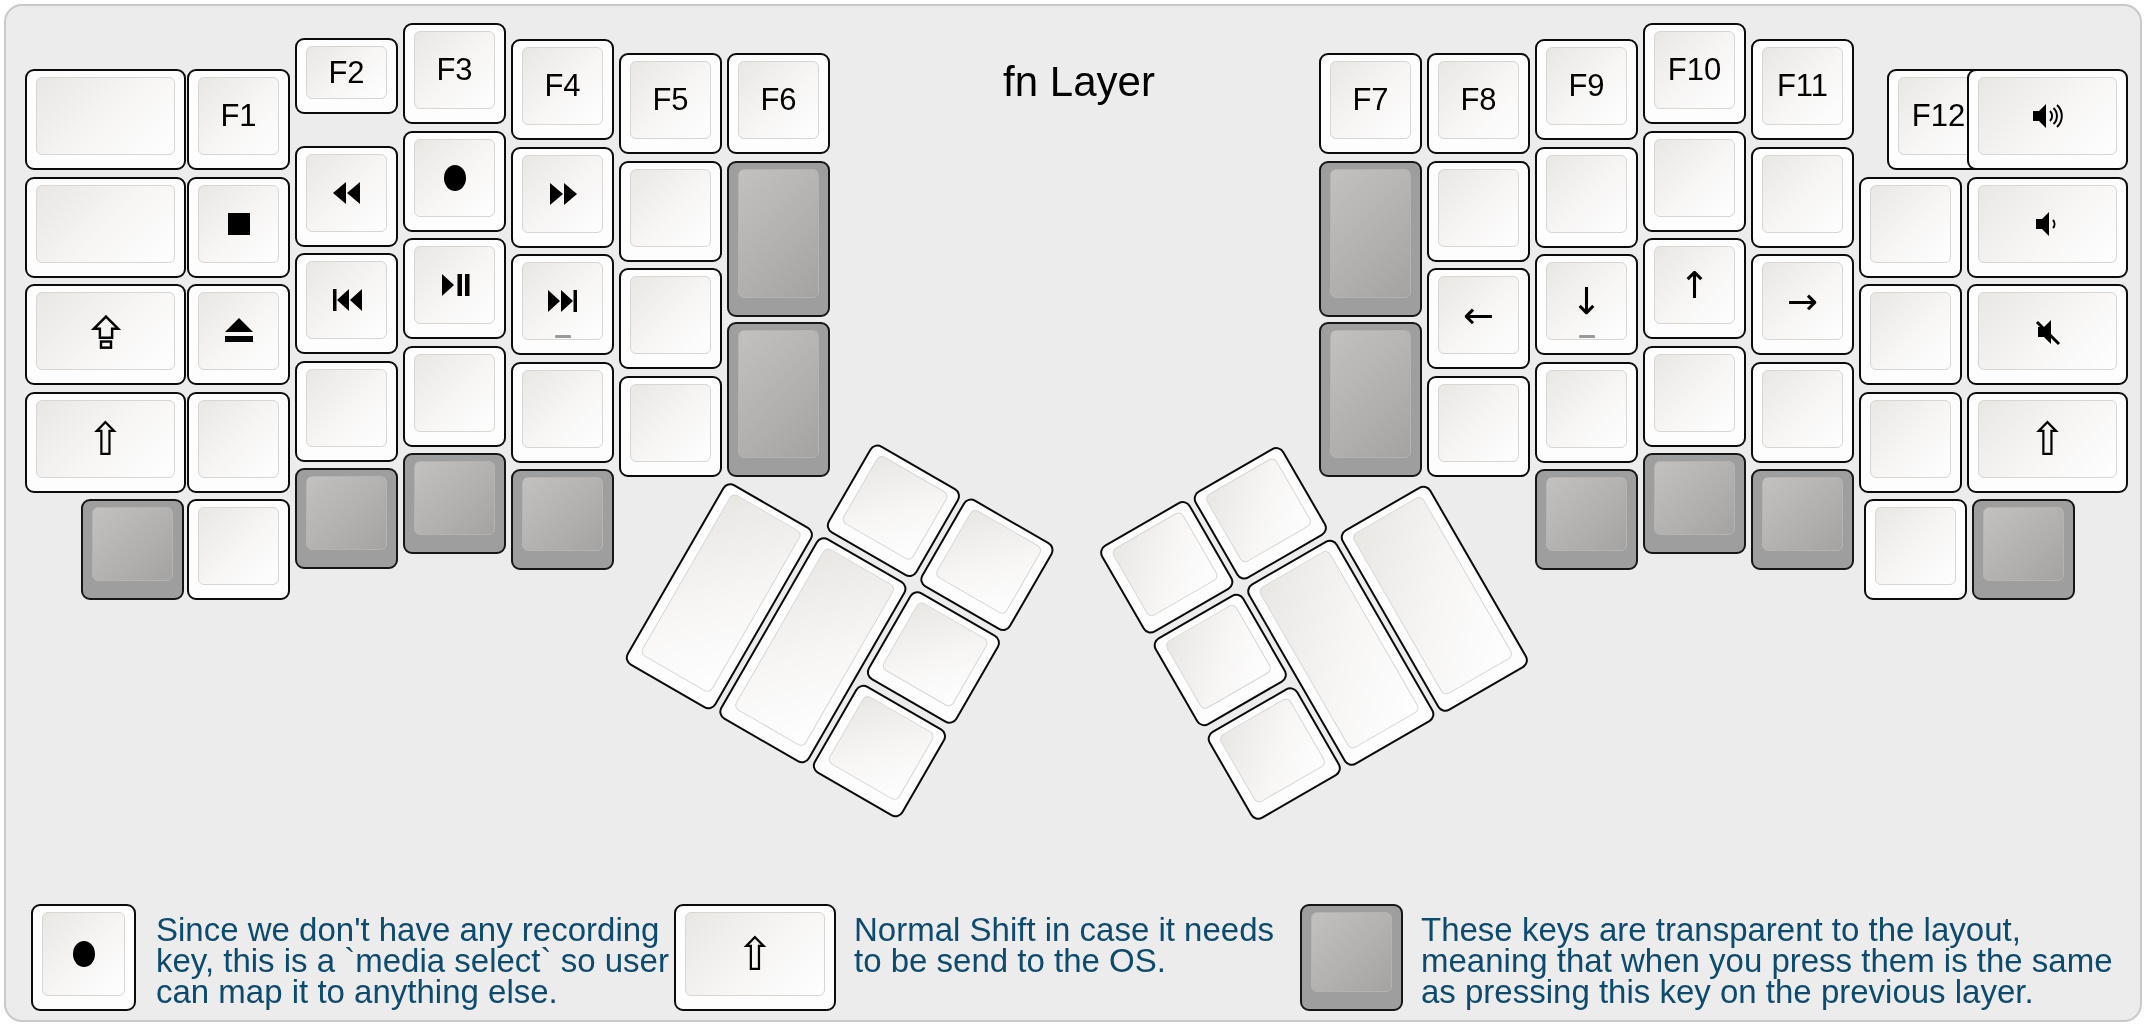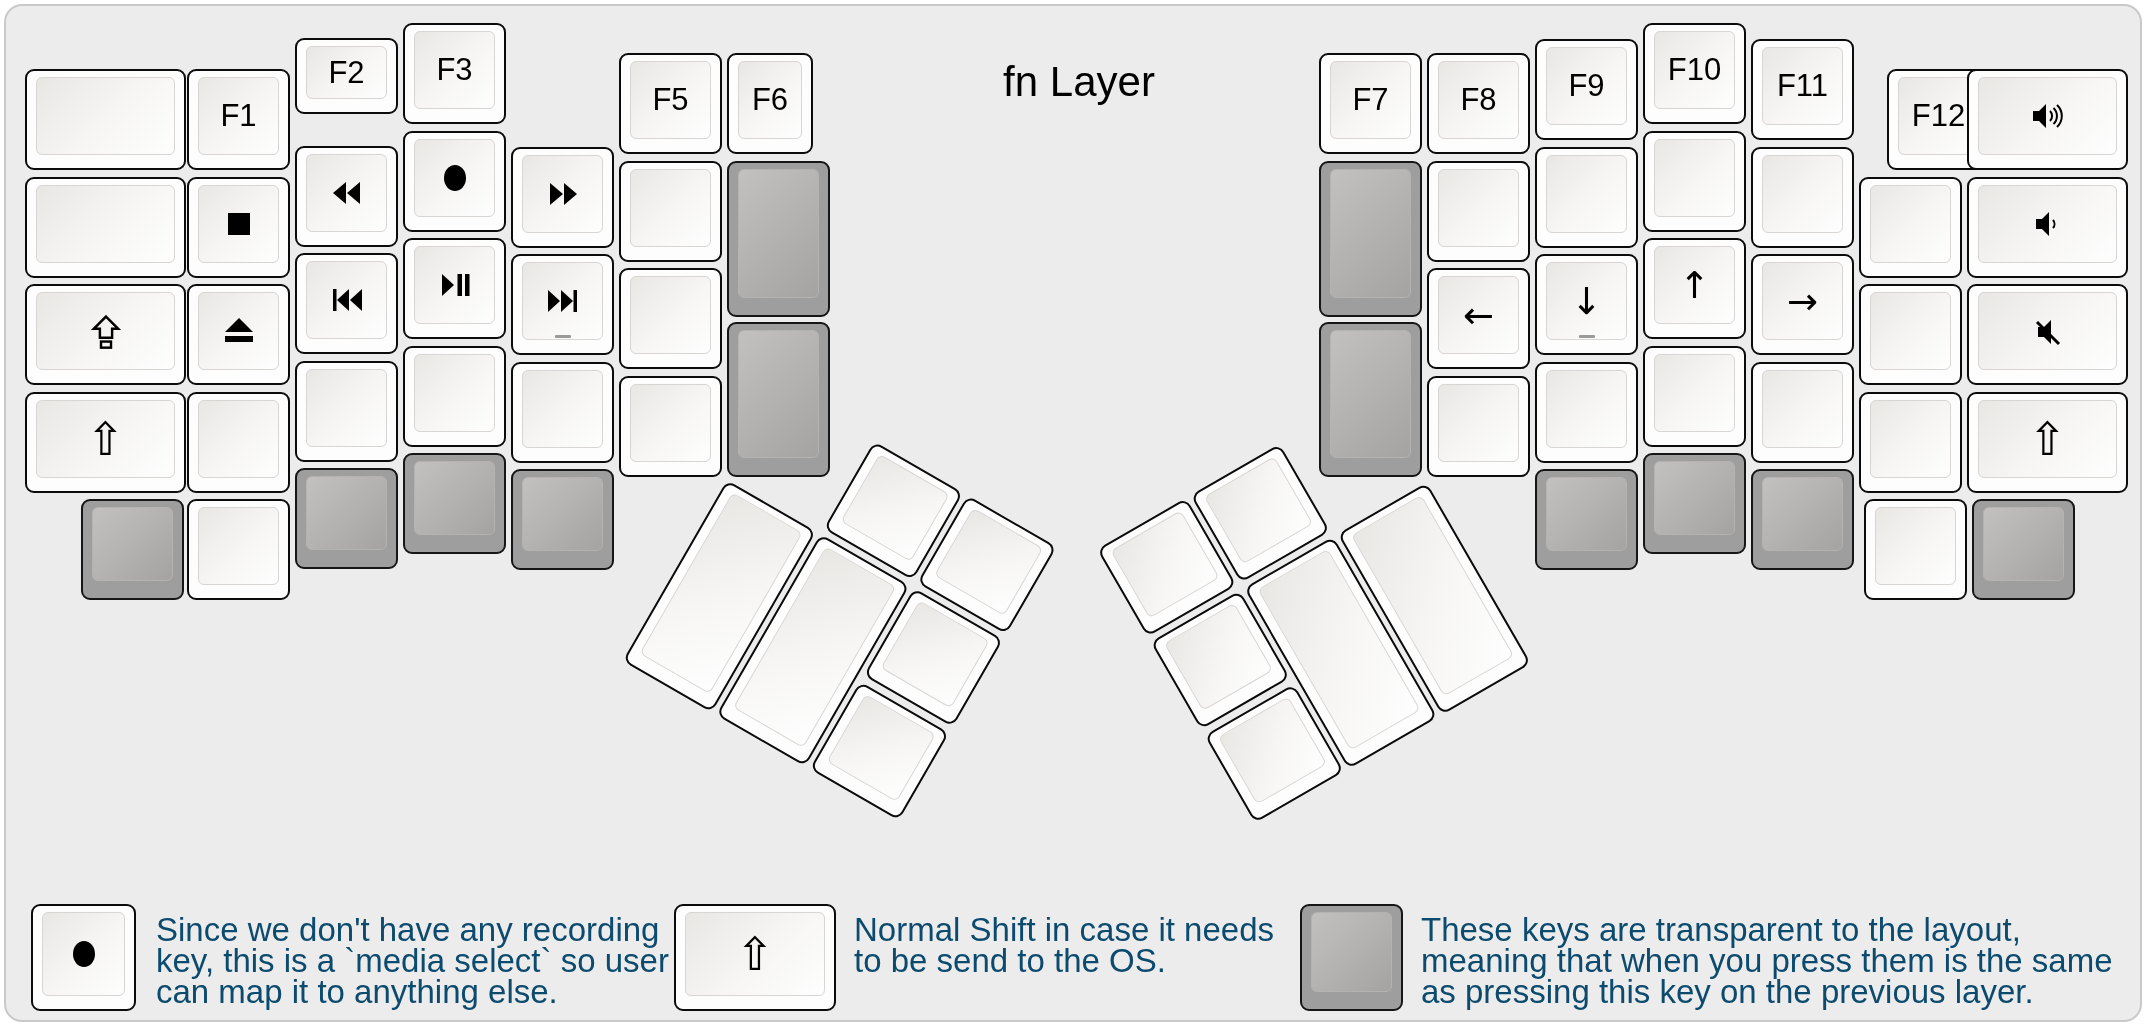--- a/index.html
+++ b/index.html
@@ -206,20 +206,26 @@
           </div>
         </div>
         <div class="key white" style="left: 397px; top: 339.5px; width: 103px; height: 101px;">
           <div class="surface"></div>
           <div class="cap"></div>
         </div>
         <div class="key gray" style="left: 397px; top: 447px; width: 103px; height: 101px;">
           <div class="surface"></div>
           <div class="cap"></div>
         </div>
+        <div class="key white" style="left: 505px; top: 33px; width: 103px; height: 101px;">
+          <div class="surface"></div>
+          <div class="cap">
+            <span class="klabel">F4</span>
+          </div>
+        </div>
         <div class="key white" style="left: 505px; top: 140.5px; width: 103px; height: 101px;">
           <div class="surface"></div>
           <div class="cap">
             <svg class="icon" width="36" height="36" viewBox="0 0 36 36" fill="#000" stroke="none">
               <polygon points="5,7 5,29 18,18"></polygon>
               <polygon points="19,7 19,29 32,18"></polygon>
             </svg>
           </div>
         </div>
         <div class="key white" style="left: 505px; top: 248px; width: 103px; height: 101px;">
@@ -252,21 +258,21 @@
           <div class="cap"></div>
         </div>
         <div class="key white" style="left: 613px; top: 262px; width: 103px; height: 101px;">
           <div class="surface"></div>
           <div class="cap"></div>
         </div>
         <div class="key white" style="left: 613px; top: 369.5px; width: 103px; height: 101px;">
           <div class="surface"></div>
           <div class="cap"></div>
         </div>
-        <div class="key white" style="left: 721px; top: 47px; width: 86px; height: 101px;">
+        <div class="key white" style="left: 721px; top: 47px; width: 103px; height: 101px;">
           <div class="surface"></div>
           <div class="cap">
             <span class="klabel">F6</span>
           </div>
         </div>
         <div class="key gray" style="left: 721px; top: 154.5px; width: 103px; height: 156px;">
           <div class="surface"></div>
           <div class="cap"></div>
         </div>
         <div class="key gray" style="left: 721px; top: 316px; width: 103px; height: 155px;">

